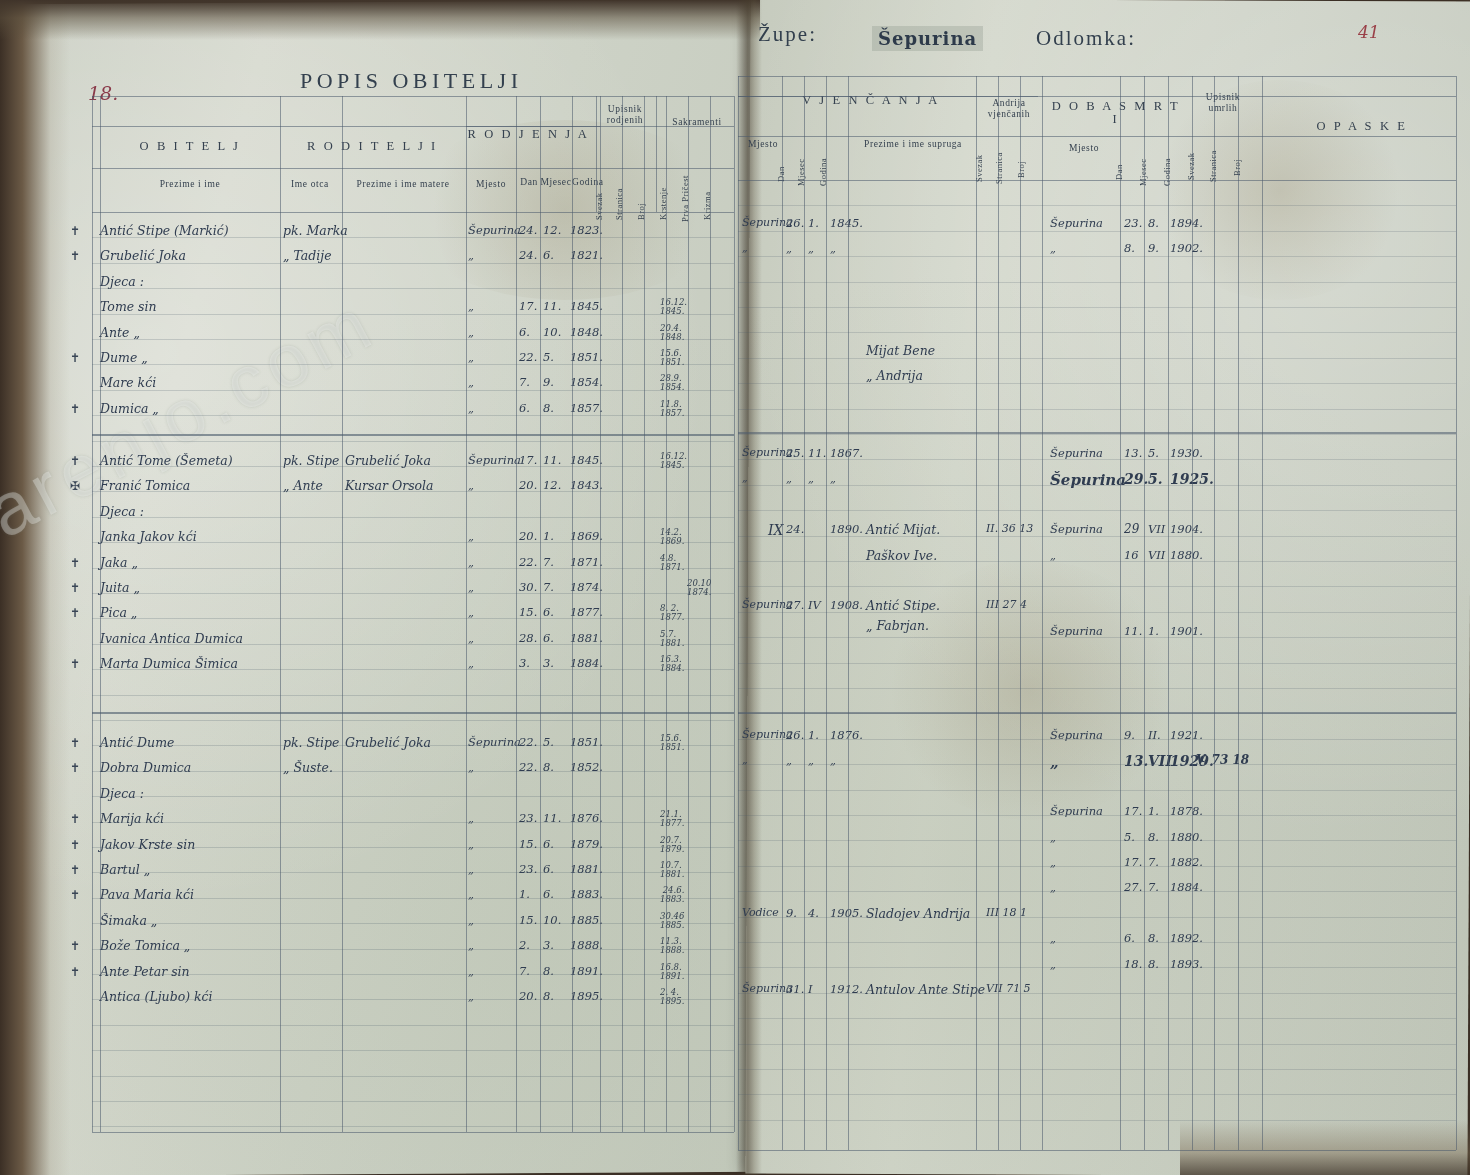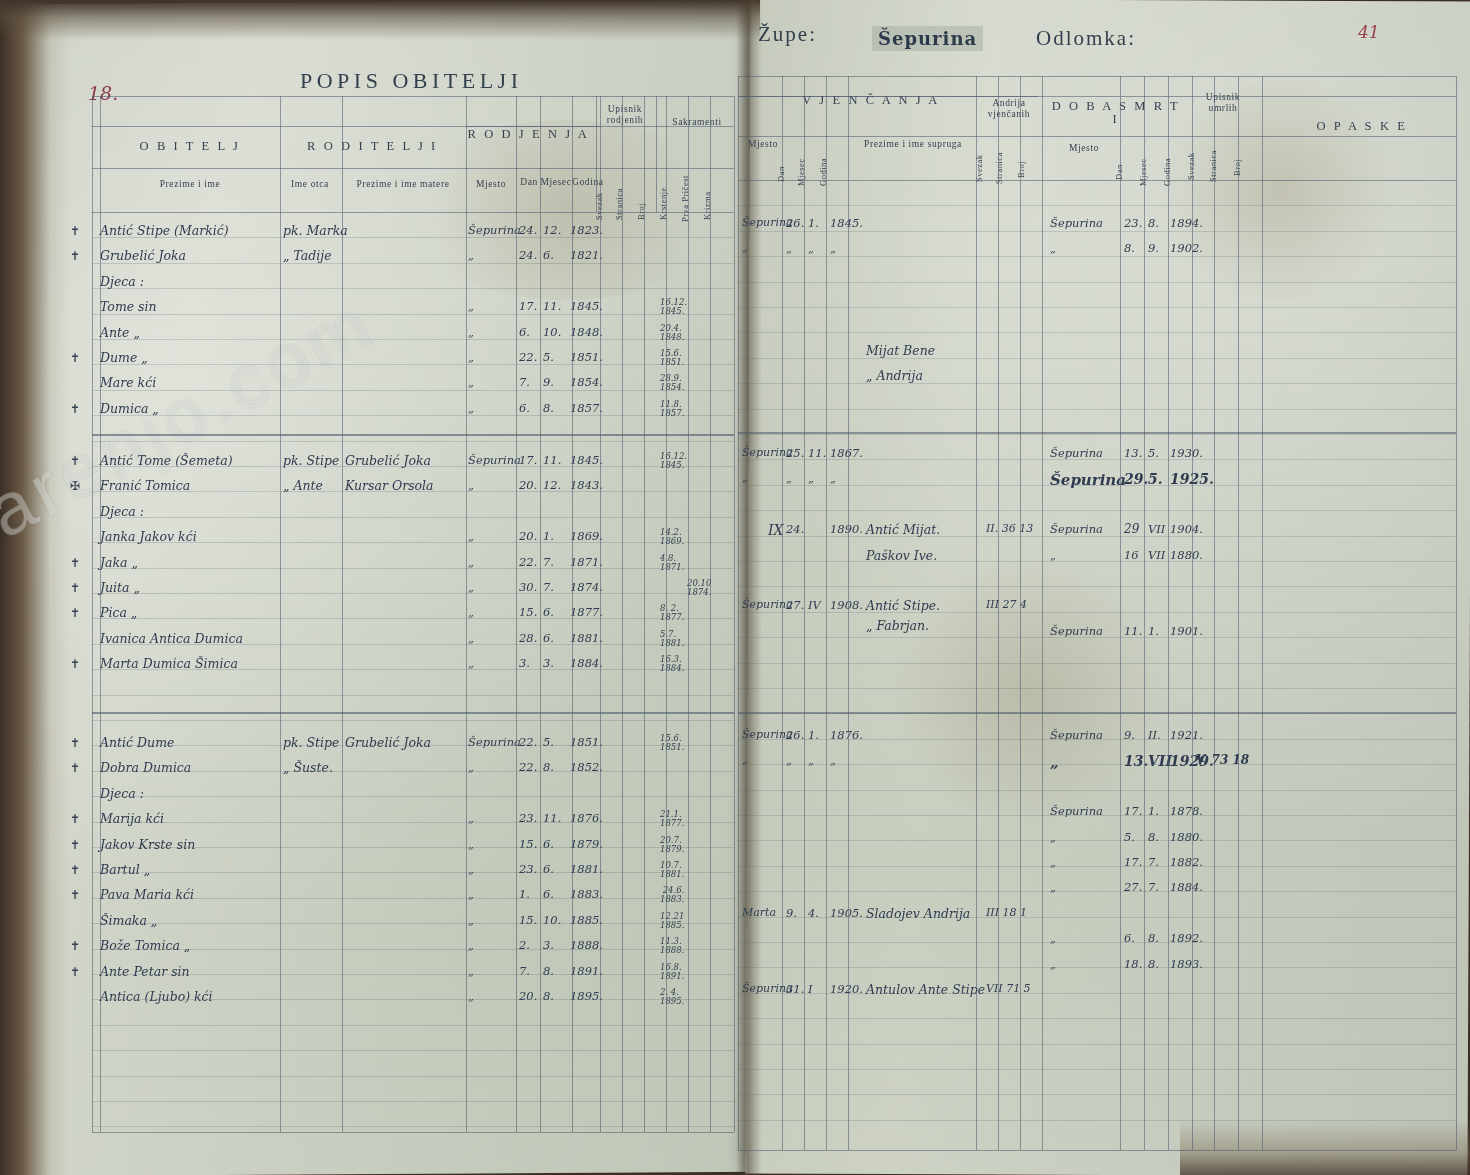--- a/index.html
+++ b/index.html
@@ -472,24 +472,24 @@
     <div class="hand" style="position: absolute; left: 1050px; top: 880.4px;;font-size:11.5px">„</div>
     <div class="hand" style="position: absolute; left: 1124px; top: 880.4px;;font-size:11.5px">27.</div>
     <div class="hand" style="position: absolute; left: 1148px; top: 880.4px;;font-size:11.5px">7.</div>
     <div class="hand" style="position: absolute; left: 1170px; top: 880.4px;;font-size:11.5px">1884.</div>
     <div class="hand" style="position: absolute; left: 100px; top: 912.8px;">Šimaka          „</div>
     <div class="hand" style="position: absolute; left: 468px; top: 912.8px;;font-size:11.5px">„</div>
     <div class="hand" style="position: absolute; left: 519px; top: 912.8px;;font-size:11.5px">15.</div>
     <div class="hand" style="position: absolute; left: 543px; top: 912.8px;;font-size:11.5px">10.</div>
     <div class="hand" style="position: absolute; left: 570px; top: 912.8px;;font-size:11.5px">1885.</div>
     <div class="date-small" style="position: absolute; left: 660px; top: 911.8px;">
-      <div>12.21</div>
+      <div>30.46</div>
       <div>1885.</div>
     </div>
-    <div class="hand" style="position: absolute; left: 742px; top: 905.8px;;font-size:11px">Marta</div>
+    <div class="hand" style="position: absolute; left: 742px; top: 905.8px;;font-size:11px">Vodice</div>
     <div class="hand" style="position: absolute; left: 786px; top: 905.8px;;font-size:11.5px">9.</div>
     <div class="hand" style="position: absolute; left: 808px; top: 905.8px;;font-size:11.5px">4.</div>
     <div class="hand" style="position: absolute; left: 830px; top: 905.8px;;font-size:11.5px">1905.</div>
     <div class="hand" style="position: absolute; left: 866px; top: 905.8px;">Sladojev Andrija</div>
     <div class="hand" style="position: absolute; left: 986px; top: 905.8px;;font-size:11px">III  18  1</div>
     <div class="cross" style="position: absolute; left: 70px; top: 939.2px;">✝</div>
     <div class="hand" style="position: absolute; left: 100px; top: 938.2px;">Bože Tomica    „</div>
     <div class="hand" style="position: absolute; left: 468px; top: 938.2px;;font-size:11.5px">„</div>
     <div class="hand" style="position: absolute; left: 519px; top: 938.2px;;font-size:11.5px">2.</div>
     <div class="hand" style="position: absolute; left: 543px; top: 938.2px;;font-size:11.5px">3.</div>
@@ -521,21 +521,21 @@
     <div class="hand" style="position: absolute; left: 519px; top: 989px;;font-size:11.5px">20.</div>
     <div class="hand" style="position: absolute; left: 543px; top: 989px;;font-size:11.5px">8.</div>
     <div class="hand" style="position: absolute; left: 570px; top: 989px;;font-size:11.5px">1895.</div>
     <div class="date-small" style="position: absolute; left: 660px; top: 988px;">
       <div>2. 4.</div>
       <div>1895.</div>
     </div>
     <div class="hand" style="position: absolute; left: 742px; top: 982px;;font-size:11px">Šepurina</div>
     <div class="hand" style="position: absolute; left: 786px; top: 982px;;font-size:11.5px">31.</div>
     <div class="hand" style="position: absolute; left: 808px; top: 982px;;font-size:11.5px">I</div>
-    <div class="hand" style="position: absolute; left: 830px; top: 982px;;font-size:11.5px">1920.</div>
+    <div class="hand" style="position: absolute; left: 830px; top: 982px;;font-size:11.5px">1912.</div>
     <div class="hand" style="position: absolute; left: 866px; top: 982px;">Antulov Ante Stipe</div>
     <div class="hand" style="position: absolute; left: 986px; top: 982px;;font-size:11px">VII  71  5</div>
   </div>
 
 <div class="tbl-line" style="left: 92px; top: 96px; width: 1px; height: 1036px;"></div>
 <div class="tbl-line" style="left: 100px; top: 96px; width: 1px; height: 1036px;"></div>
 <div class="tbl-line" style="left: 280px; top: 96px; width: 1px; height: 1036px;"></div>
 <div class="tbl-line" style="left: 342px; top: 96px; width: 1px; height: 1036px;"></div>
 <div class="tbl-line" style="left: 466px; top: 96px; width: 1px; height: 1036px;"></div>
 <div class="tbl-line" style="left: 516px; top: 96px; width: 1px; height: 1036px;"></div>

